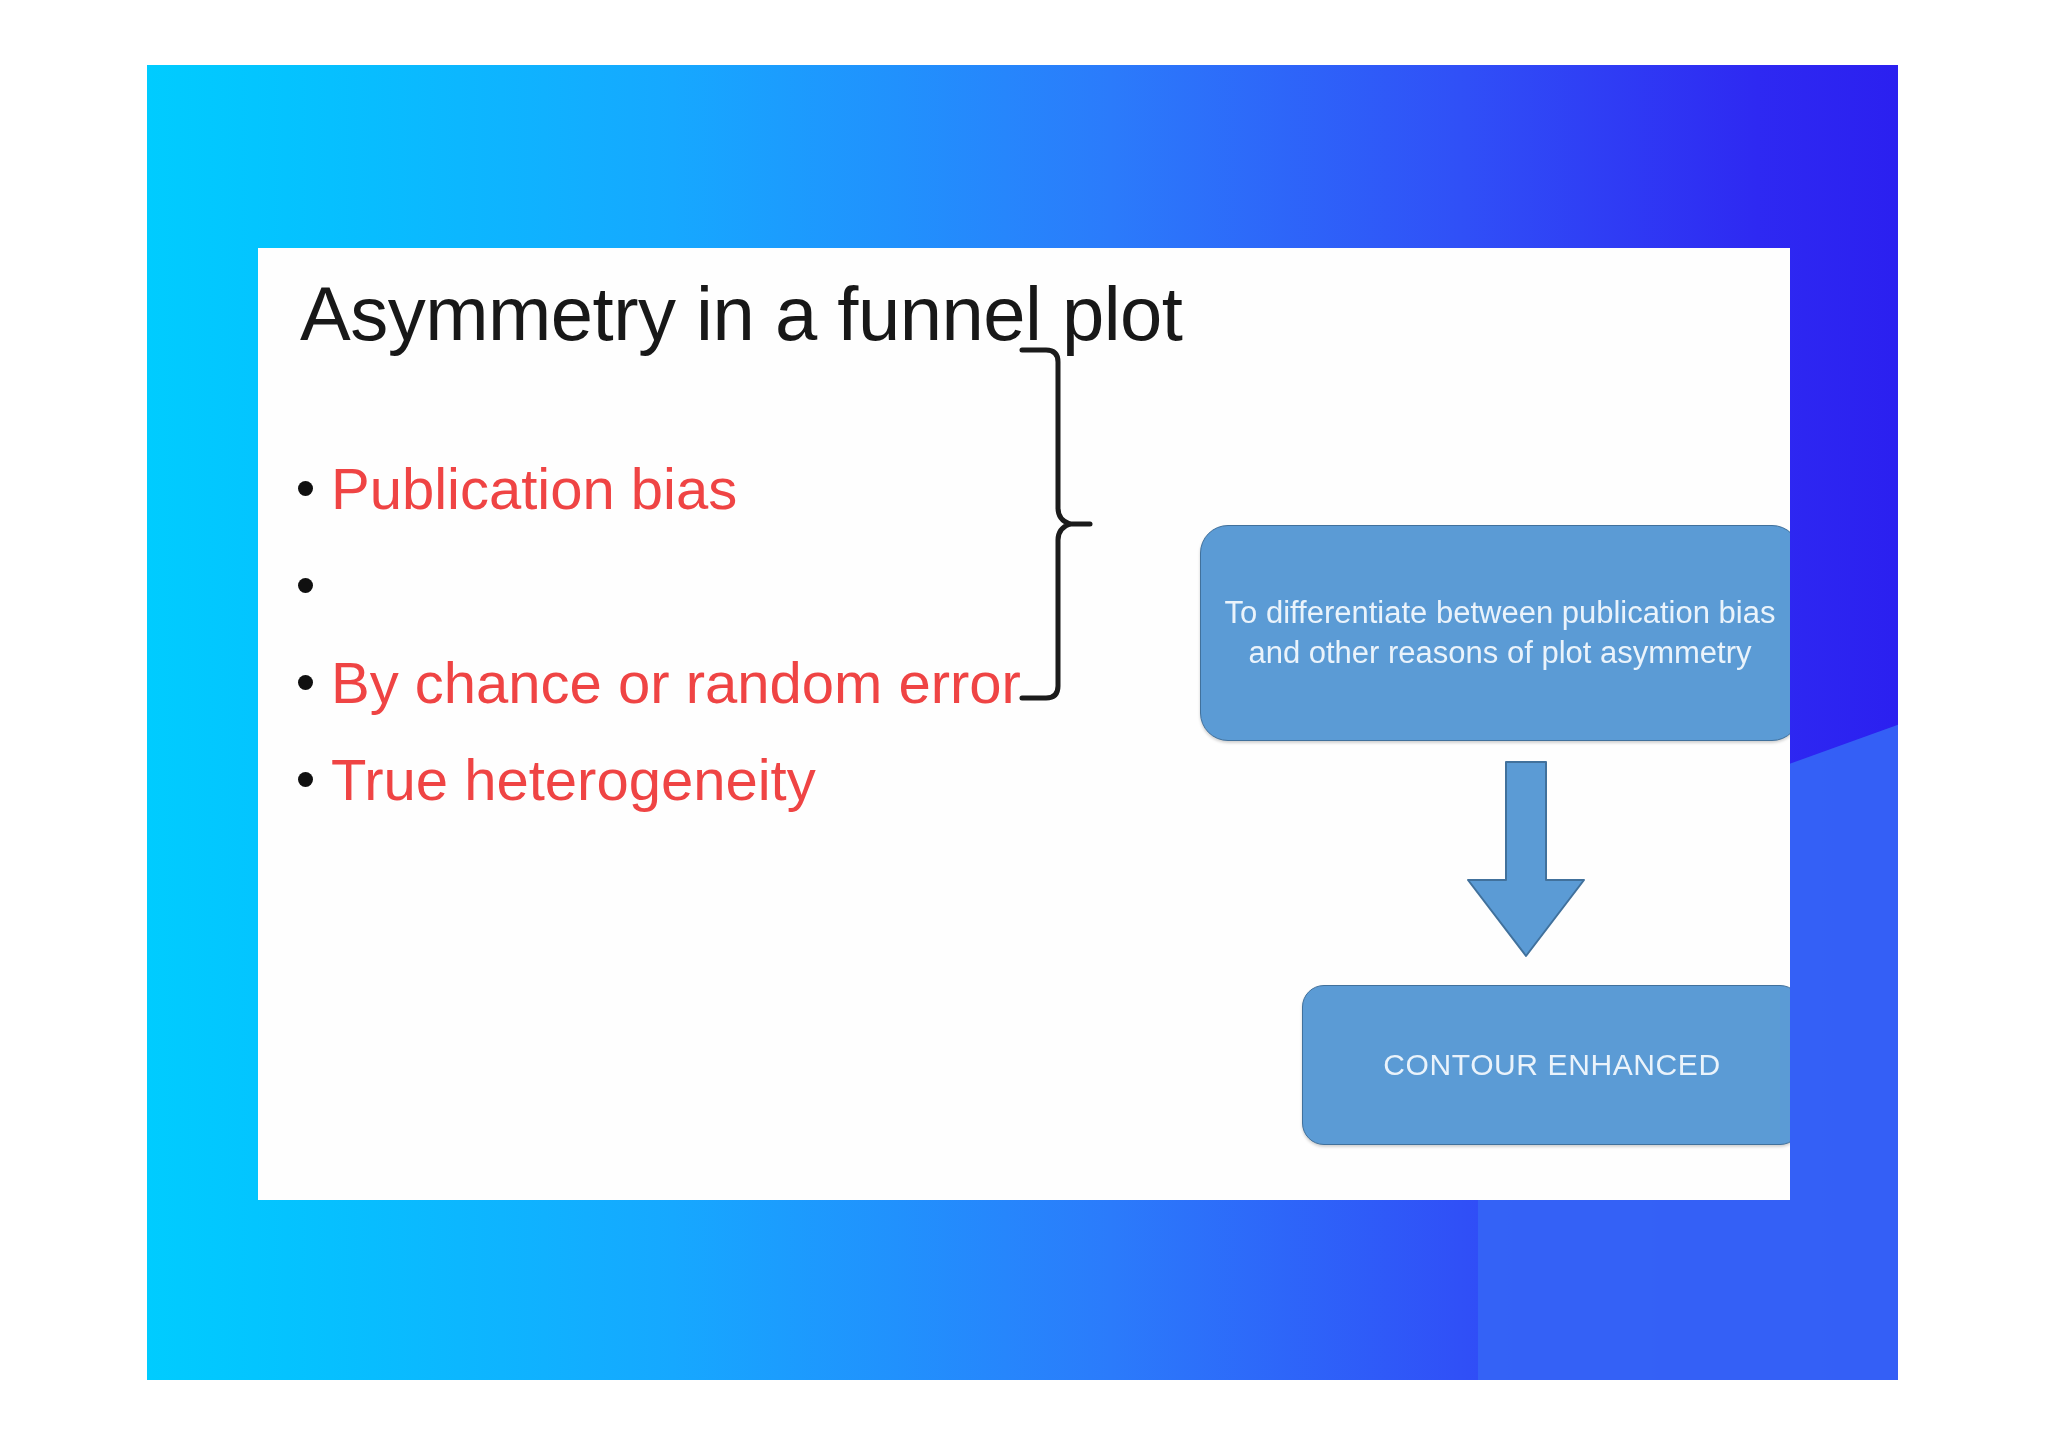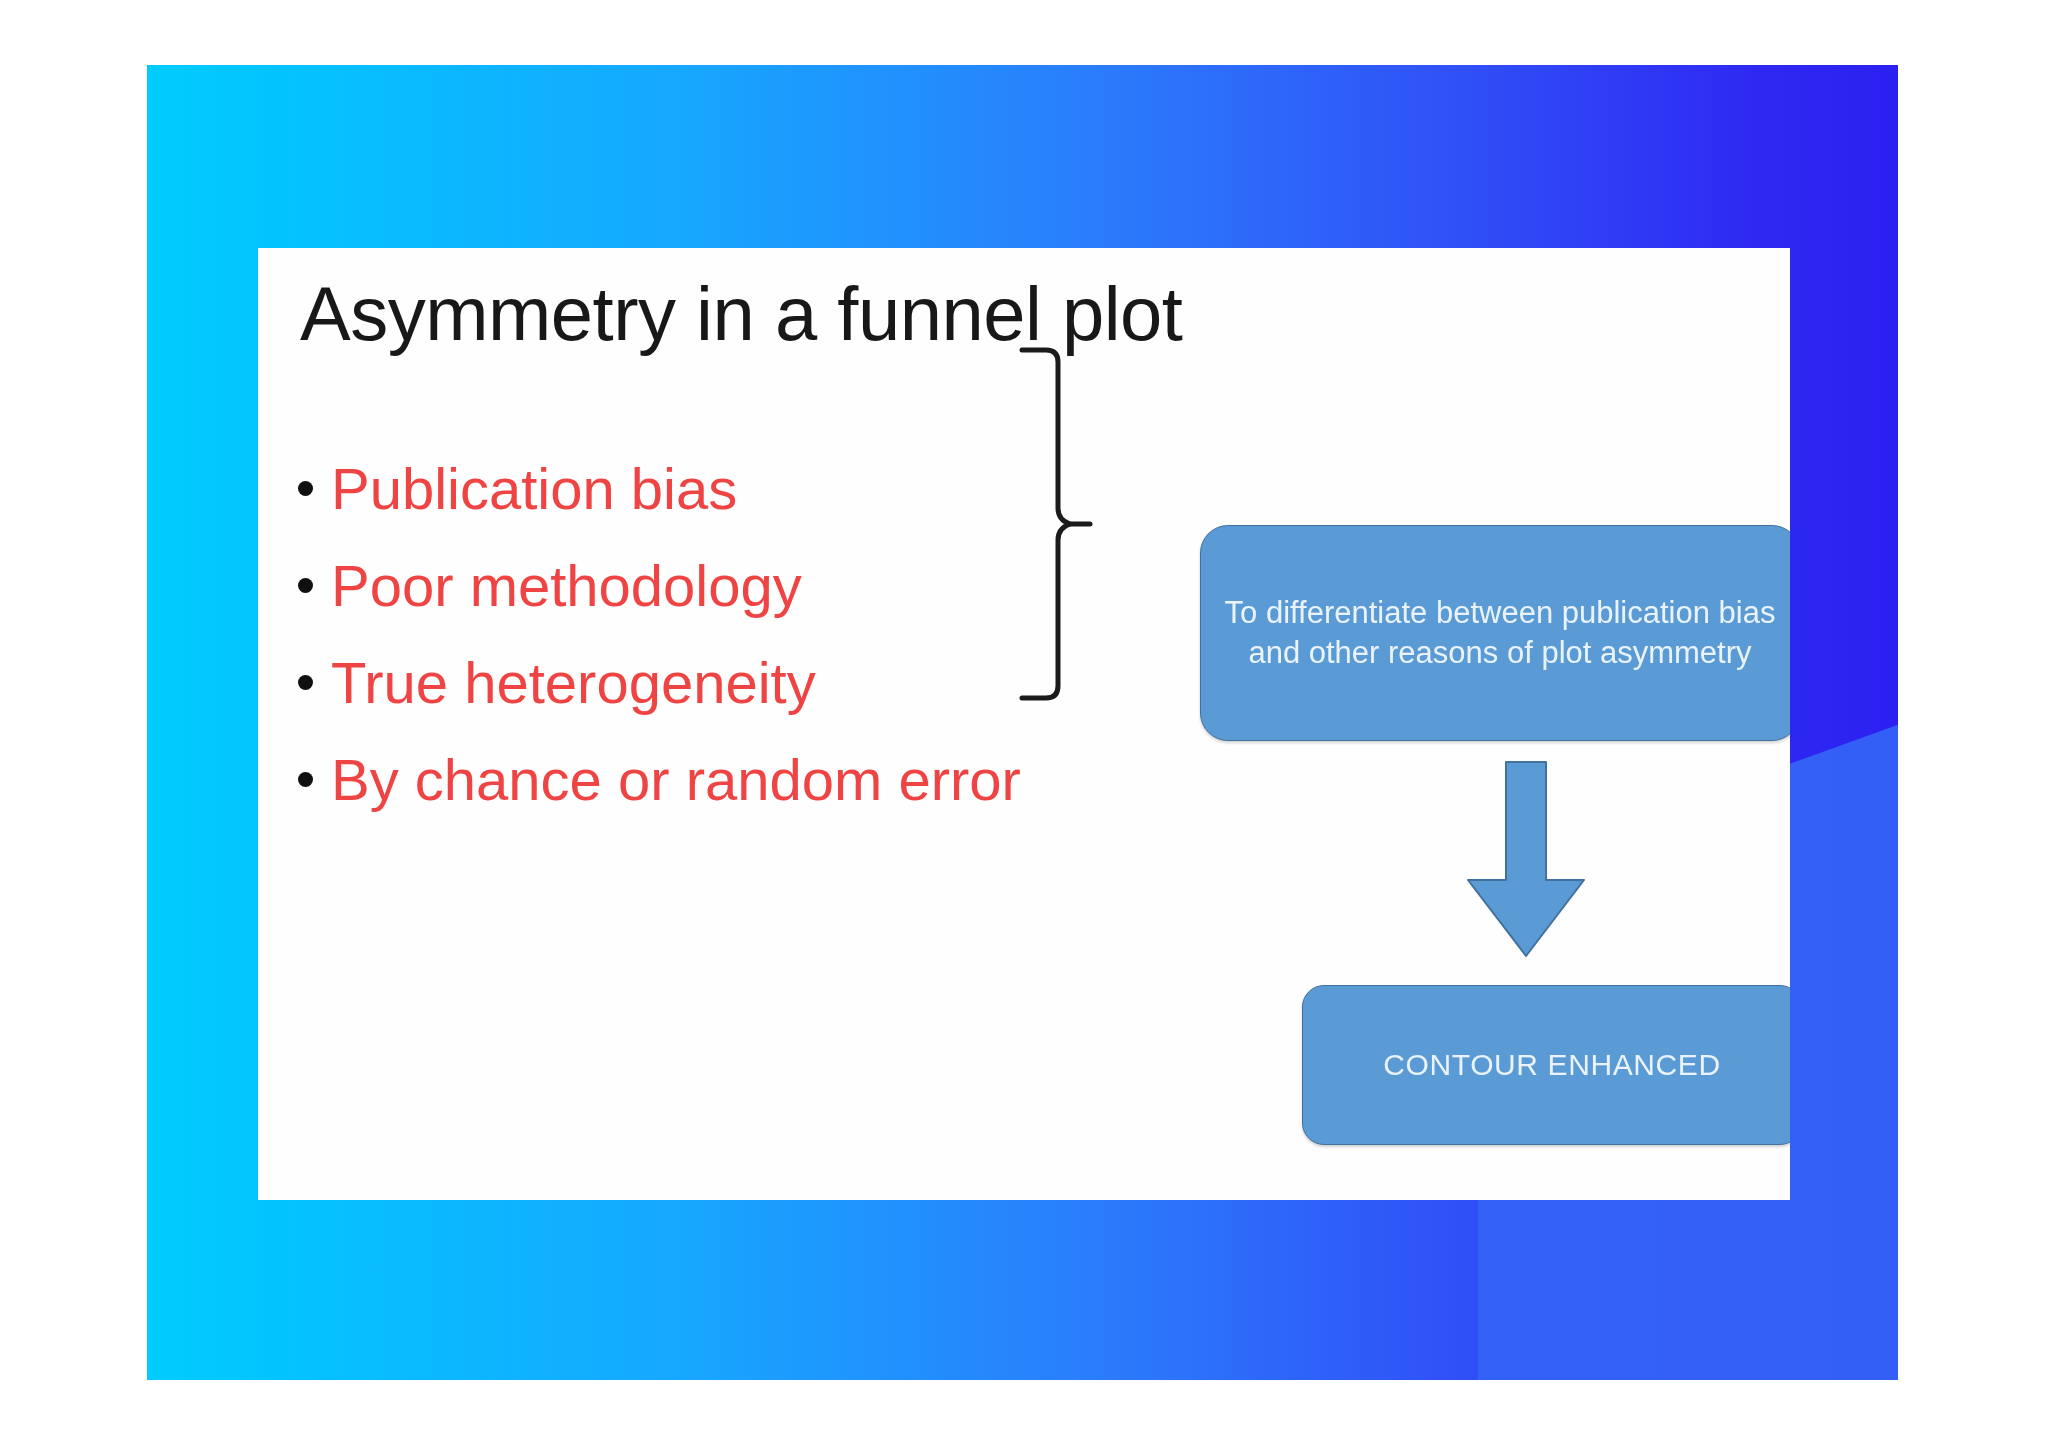--- a/index.html
+++ b/index.html
@@ -175,31 +175,30 @@
 
     <div id="bullet-list">
 
       <div class="bullet-row">
         <span class="bullet-dot"></span>
         <span class="bullet-text">Publication bias</span>
       </div>
 
       <div class="bullet-row">
         <span class="bullet-dot"></span>
-        <span class="bullet-text">Poor methodology</span>
+      </div>
+
+      <div class="bullet-row">
+        <span class="bullet-dot"></span>
+        <span class="bullet-text">By chance or random error</span>
       </div>
 
       <div class="bullet-row">
         <span class="bullet-dot"></span>
         <span class="bullet-text">True heterogeneity</span>
-      </div>
-
-      <div class="bullet-row">
-        <span class="bullet-dot"></span>
-        <span class="bullet-text">By chance or random error</span>
       </div>
 
     </div>
 
     <div id="brace">
       <svg width="76" height="356" viewBox="0 0 76 356" fill="none" xmlns="http://www.w3.org/2000/svg">
         <path d="M4 4 H28 Q40 4 40 16 V162 Q40 174 52 178 Q40 182 40 194 V340 Q40 352 28 352 H4" stroke="#1b1b1b" stroke-width="5" fill="none" stroke-linecap="round" stroke-linejoin="round"></path>
         <path d="M52 178 H72" stroke="#1b1b1b" stroke-width="5" stroke-linecap="round"></path>
       </svg>
     </div>

